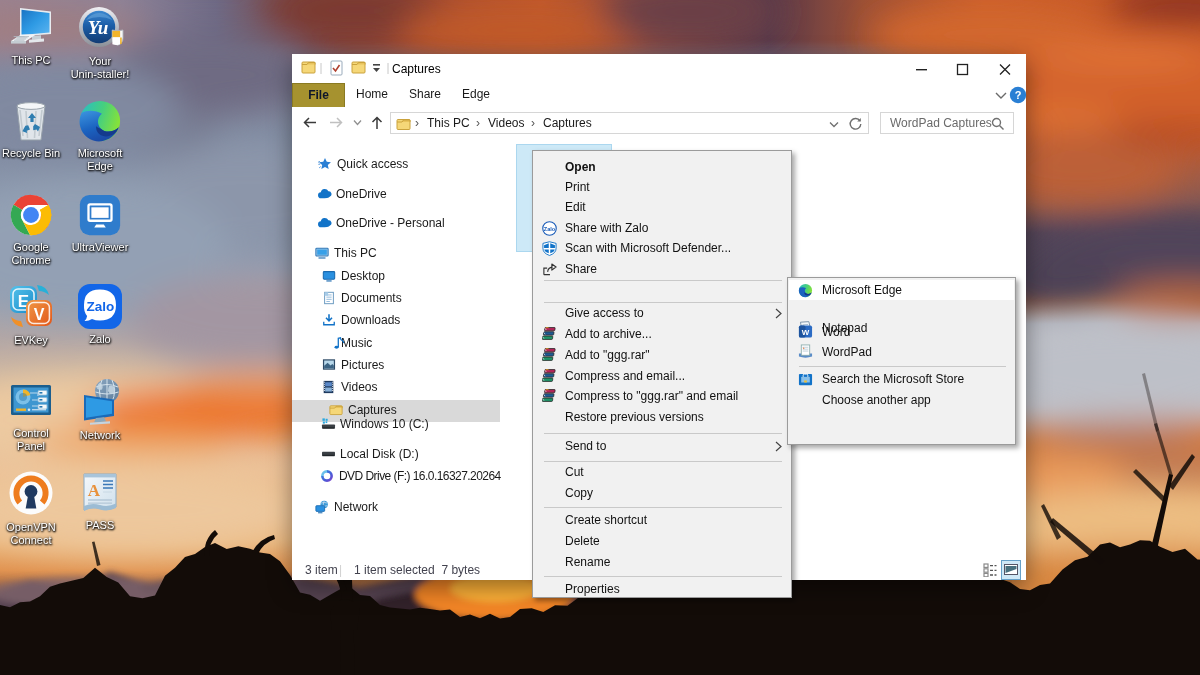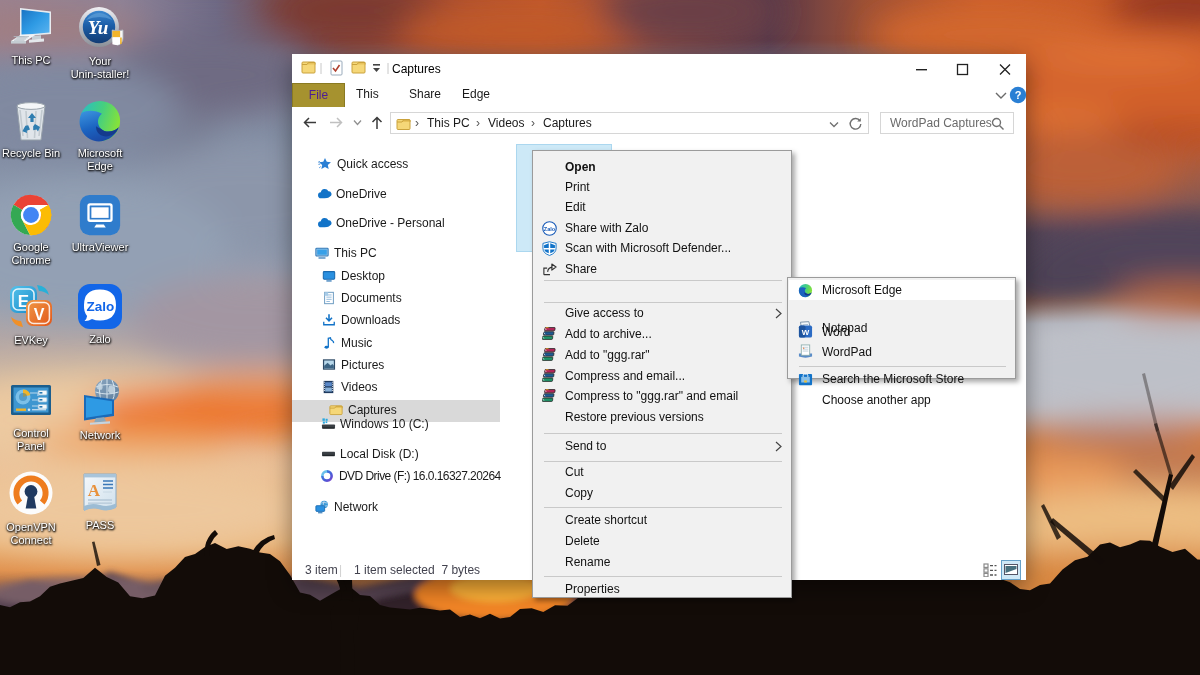--- a/index.html
+++ b/index.html
@@ -7,35 +7,35 @@
 #bg{position:absolute;left:0;top:0;width:1200px;height:675px;}
 .dicon{position:absolute;width:96px;text-align:center;color:#fff;font-size:11px;line-height:13px;text-shadow:0 1px 2px rgba(0,0,0,.95),1px 1px 2px rgba(0,0,0,.8),0 0 3px rgba(0,0,0,.7);}
 .dicon svg{display:block;margin:0 auto 3px auto;}
 .dicon svg text, svg text{text-shadow:none;}
 
 #win{position:absolute;left:292px;top:54px;width:734px;height:526px;background:#fff;box-shadow:0 8px 22px rgba(0,0,0,.42);font-size:12px;color:#1a1a1a;}
 #titlebar{position:absolute;left:0;top:0;width:100%;height:29px;background:#fff;}
 #captext{position:absolute;left:100px;top:8px;font-size:12px;color:#000;}
 .capbtn{position:absolute;top:0;width:44px;height:30px;text-align:center;color:#222;}
 #tabs{position:absolute;left:0;top:29px;width:100%;height:24px;background:#fff;border-bottom:1px solid #e6e6e6;}
-#filetab{position:absolute;left:0;top:0;width:53px;height:32px;background:#a6922f;border:1px solid #8a7a22;box-sizing:border-box;color:#4c1d95;text-align:center;line-height:22px;font-weight:normal;}
+#filetab{position:absolute;left:0;top:0;width:53px;height:32px;background:#a6922f;border:1px solid #8a7a22;box-sizing:border-box;color:#0f172a;text-align:center;line-height:22px;font-weight:bold;}
 .tab{position:absolute;top:0;height:24px;line-height:23px;color:#1a1a1a;}
 #addr{position:absolute;left:0;top:53px;width:100%;height:31px;background:#fff;}
 #crumbbox{position:absolute;left:98px;top:5px;width:479px;height:22px;border:1px solid #d6d6d6;background:#fff;box-sizing:border-box;}
 #searchbox{position:absolute;left:588px;top:5px;width:134px;height:22px;border:1px solid #d6d6d6;background:#fff;box-sizing:border-box;color:#6a6a6a;font-size:12px;}
 #navpane{position:absolute;left:0;top:84px;width:210px;height:420px;background:#fff;}
 .nitem{position:absolute;height:21px;line-height:21px;white-space:nowrap;}
 .nitem svg{position:absolute;top:3px;}
 #statusbar{position:absolute;left:0;top:504px;width:100%;height:22px;background:#fff;color:#42424e;font-size:12px;}
 
 #cmenu{position:absolute;left:532px;top:150px;width:260px;height:448px;background:#f1f1f1;border:1px solid #9b9b9b;box-sizing:border-box;box-shadow:3px 3px 5px rgba(0,0,0,.35);font-size:12px;color:#111;}
 .mi{position:absolute;left:1px;width:256px;height:21px;line-height:21px;padding-left:31px;box-sizing:border-box;white-space:nowrap;}
 .msep{position:absolute;left:11px;width:238px;height:1px;background:#c9c9c9;}
 
-#smenu{position:absolute;left:787px;top:277px;width:229px;height:102px;background:#f1f1f1;border:1px solid #9b9b9b;box-sizing:border-box;box-shadow:3px 3px 5px rgba(0,0,0,.35);font-size:12px;color:#111;}
+#smenu{position:absolute;left:787px;top:277px;width:229px;height:168px;background:#f1f1f1;border:1px solid #9b9b9b;box-sizing:border-box;box-shadow:3px 3px 5px rgba(0,0,0,.35);font-size:12px;color:#111;}
 .si{position:absolute;left:1px;width:225px;height:20px;line-height:20px;padding-left:33px;box-sizing:border-box;white-space:nowrap;}
 #seltile{position:absolute;left:516px;top:144px;width:96px;height:108px;background:#cde9f7;border:1px solid #abd7ef;box-sizing:border-box;}
 </style>
 </head>
 <body>
 <svg id="bg" viewBox="0 0 1200 675" preserveAspectRatio="none">
 <defs>
 <filter id="b20" x="-40%" y="-40%" width="180%" height="180%">
         <feGaussianBlur stdDeviation="16"></feGaussianBlur>
       </filter>
@@ -391,21 +391,21 @@
         </svg></div>
     <div class="capbtn" style="left:648px;"><svg width="44" height="30">
           <rect x="17.5" y="10.5" width="10" height="10" fill="none" stroke="#222" stroke-width="1.3"></rect>
         </svg></div>
     <div class="capbtn" style="left:691px;"><svg width="44" height="30">
           <path d="M17 10.5 l10 10 M27 10.5 l-10 10" stroke="#222" stroke-width="1.3"></path>
         </svg></div>
   </div>
   <div id="tabs">
     <div id="filetab">File</div>
-    <div class="tab" style="left:64px;">This</div>
+    <div class="tab" style="left:64px;">Home</div>
     <div class="tab" style="left:117px;">Share</div>
     <div class="tab" style="left:170px;">Edge</div>
     <svg width="14" height="10" style="position:absolute;left:702px;top:8px;">
         <path d="M2 2 l5 5 5-5" stroke="#6a6a6a" stroke-width="1.4" fill="none"></path>
       </svg>
     <svg width="18" height="18" style="position:absolute;left:717px;top:3px;">
         <circle cx="9" cy="9" r="8.2" fill="#2a7fd4"></circle>
         <text x="9" y="13" font-size="11" font-weight="bold" fill="#fff" text-anchor="middle" font-family="Liberation Sans">?</text>
       </svg>
   </div>
@@ -467,21 +467,21 @@
           </svg></span>Desktop</div>
       <div class="nitem" style="left:30px;top:150px;"><span style="display:inline-block;width:19px;vertical-align:-2px;"><svg width="14" height="14" viewBox="0 0 16 16">
             <rect x="3" y="1.5" width="10" height="13" fill="#fff" stroke="#6a9ac0" stroke-width="1.1"></rect>
             <path d="M5 4.5 h6 M5 7 h6 M5 9.5 h6 M5 12 h4" stroke="#88b4d8" stroke-width="1"></path>
             <rect x="3" y="1.5" width="4" height="4" fill="#a8cce8"></rect>
           </svg></span>Documents</div>
       <div class="nitem" style="left:30px;top:172px;"><span style="display:inline-block;width:19px;vertical-align:-2px;"><svg width="14" height="14" viewBox="0 0 16 16">
             <path d="M8 1.5 v7 m-3.4-3 l3.4 3.6 3.4-3.6" stroke="#1273c8" stroke-width="1.8" fill="none"></path>
             <path d="M2 10 v3.4 h12 V10" stroke="#1273c8" stroke-width="1.5" fill="none"></path>
           </svg></span>Downloads</div>
-      <div class="nitem" style="left:30px;top:195px;"><span style="display:inline-block;width:19px;vertical-align:-2px;"><svg width="14" height="14" viewBox="0 0 16 16">
+      <div class="nitem" style="left:30px;top:195px;text-align:center;"><span style="display:inline-block;width:19px;vertical-align:-2px;"><svg width="14" height="14" viewBox="0 0 16 16">
             <path d="M7.2 12.8 V2.6 l2.4 -0.6 q0 2.4 2.4 3.4 q1.6 0.8 1.2 2.8" stroke="#1273c8" stroke-width="1.5" fill="none"></path>
             <ellipse cx="5.2" cy="12.9" rx="2.3" ry="1.7" fill="#1273c8"></ellipse>
           </svg></span>Music</div>
       <div class="nitem" style="left:30px;top:217px;"><span style="display:inline-block;width:19px;vertical-align:-2px;"><svg width="14" height="13" viewBox="0 0 16 15">
             <rect x="1" y="1.5" width="14" height="12" fill="#2e4a66"></rect>
             <rect x="2.4" y="2.9" width="11.2" height="9.2" fill="#b8d8ea"></rect>
             <path d="M2.4 9 l4-3.4 3.4 3 2-1.6 1.8 1.6 v3.1 h-11.2 Z" fill="#3c6484"></path>
           </svg></span>Pictures</div>
       <div class="nitem" style="left:30px;top:239px;"><span style="display:inline-block;width:19px;vertical-align:-2px;"><svg width="13" height="14" viewBox="0 0 14 16">
             <rect x="1.5" y="1" width="11" height="14" fill="#1e3a5f"></rect>

